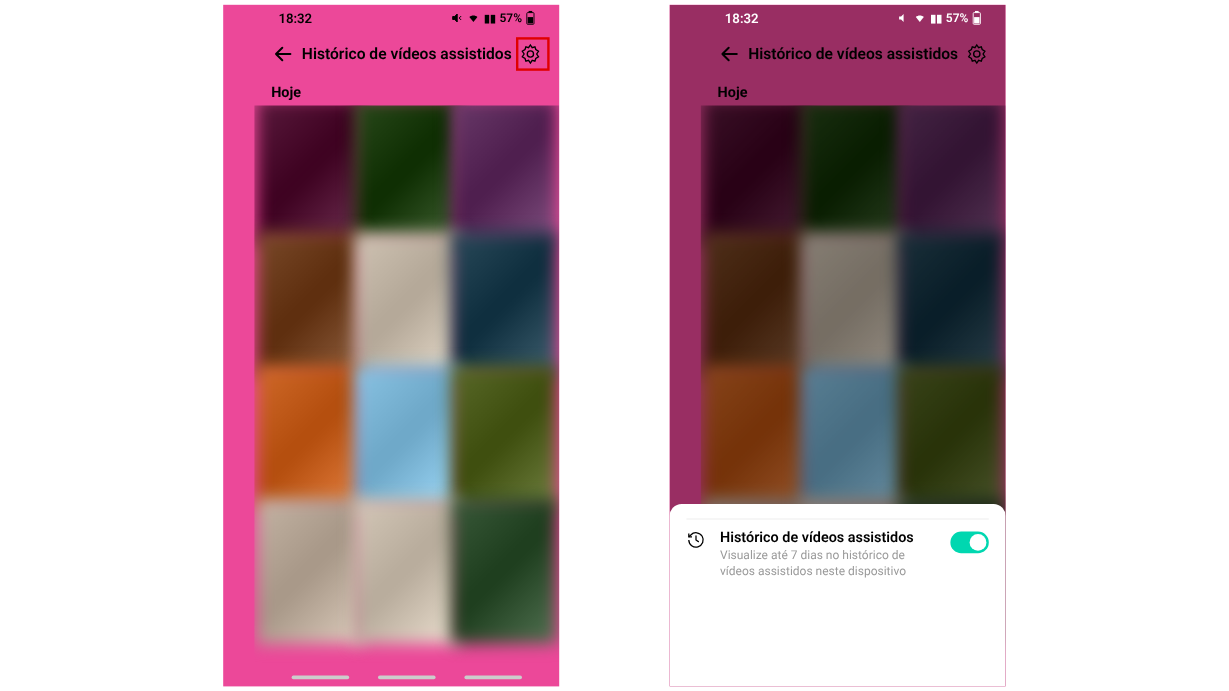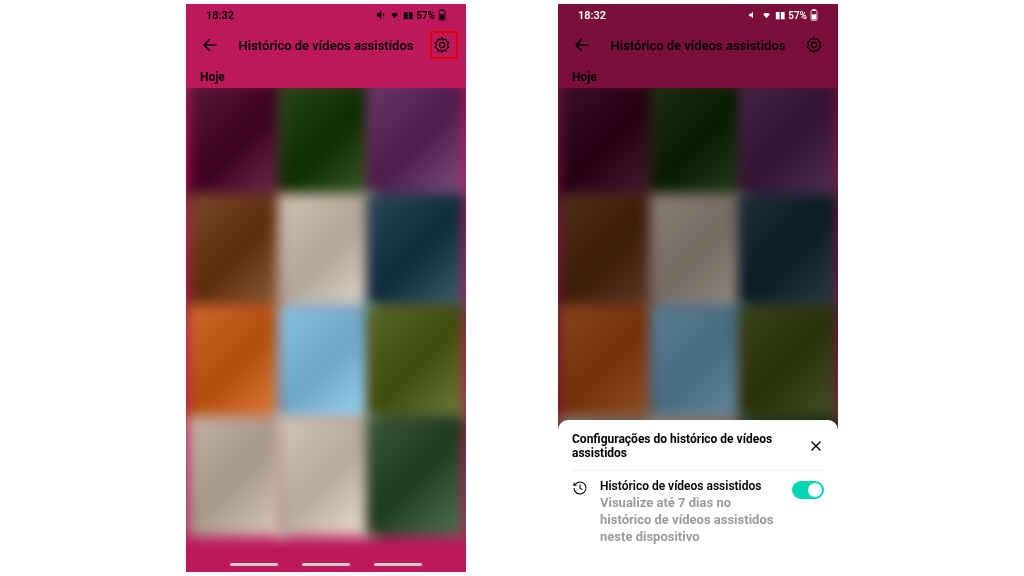--- a/index.html
+++ b/index.html
@@ -10,25 +10,26 @@
     font-family: -apple-system, BlinkMacSystemFont, 'Segoe UI', Roboto, sans-serif;
     display: flex;
     justify-content: center;
     align-items: flex-start;
     gap: 92px;
     padding: 4px 0;
   }
   .phone {
     width: 280px;
     height: 568px;
-    background: #be185d;
+    background: #ec4899;
     position: relative;
     overflow: hidden;
     display: flex;
     flex-direction: column;
+    padding-left: 26px;
   }
   .status-bar {
     height: 22px;
     display: flex;
     justify-content: space-between;
     align-items: center;
     padding: 0 20px;
     font-size: 11px;
     font-weight: 600;
     color: #000;
@@ -127,21 +128,21 @@
   }
   .sheet-row {
     display: flex;
     align-items: flex-start;
     gap: 10px;
     padding: 8px 0;
     border-top: 1px solid #f0f0f0;
   }
   .sheet-row .texts { flex: 1; }
   .sheet-row .row-title { font-size: 12px; font-weight: 600; color: #000; }
-  .sheet-row .row-sub { font-size: 13px; color: #9a9a9a; line-height: 1.3; margin-top: 2px; font-weight: bold; }
+  .sheet-row .row-sub { font-size: 10px; color: #9a9a9a; line-height: 1.3; margin-top: 2px; }
   .toggle {
     width: 32px; height: 18px;
     background: #00d7b0;
     border-radius: 10px;
     position: relative;
     flex-shrink: 0;
     margin-top: 2px;
   }
   .toggle::after {
     content: '';
@@ -265,28 +266,20 @@
       <div class="thumb" style="background: linear-gradient(135deg, rgb(138, 196, 228) 0%, rgb(108, 166, 198) 50%, rgb(163, 221, 253) 100%);"></div>
       <div class="thumb" style="background: linear-gradient(135deg, rgb(90, 106, 42) 0%, rgb(60, 76, 12) 50%, rgb(115, 131, 67) 100%);"></div>
       <div class="thumb" style="background: linear-gradient(135deg, rgb(196, 180, 164) 0%, rgb(166, 150, 134) 50%, rgb(221, 205, 189) 100%);"></div>
       <div class="thumb" style="background: linear-gradient(135deg, rgb(212, 200, 184) 0%, rgb(182, 170, 154) 50%, rgb(237, 225, 209) 100%);"></div>
       <div class="thumb" style="background: linear-gradient(135deg, rgb(58, 90, 58) 0%, rgb(28, 60, 28) 50%, rgb(83, 115, 83) 100%);"></div>
     </div>
 
   <div class="dim-overlay"></div>
 
   <div class="bottom-sheet">
-    <div class="sheet-title-row">
-      <div class="sheet-title">Configurações do histórico de vídeos assistidos</div>
-      <div class="icon-btn" style="width:18px;height:18px">
-        <svg width="14" height="14" viewBox="0 0 24 24">
-            <path d="M5 5l14 14M19 5L5 19" stroke="#000" stroke-width="2.4" stroke-linecap="round"></path>
-          </svg>
-      </div>
-    </div>
 
     <div class="sheet-row">
       <div class="row-icon">
         <svg width="16" height="16" viewBox="0 0 24 24">
             <path d="M12 7v5l3 2" stroke="#000" stroke-width="1.6" fill="none" stroke-linecap="round"></path>
             <path d="M3 12a9 9 0 1 0 2.5-6.3L3 8" stroke="#000" stroke-width="1.6" fill="none"></path>
             <path d="M3 4v4h4" stroke="#000" stroke-width="1.6" fill="none"></path>
           </svg>
       </div>
       <div class="texts">

